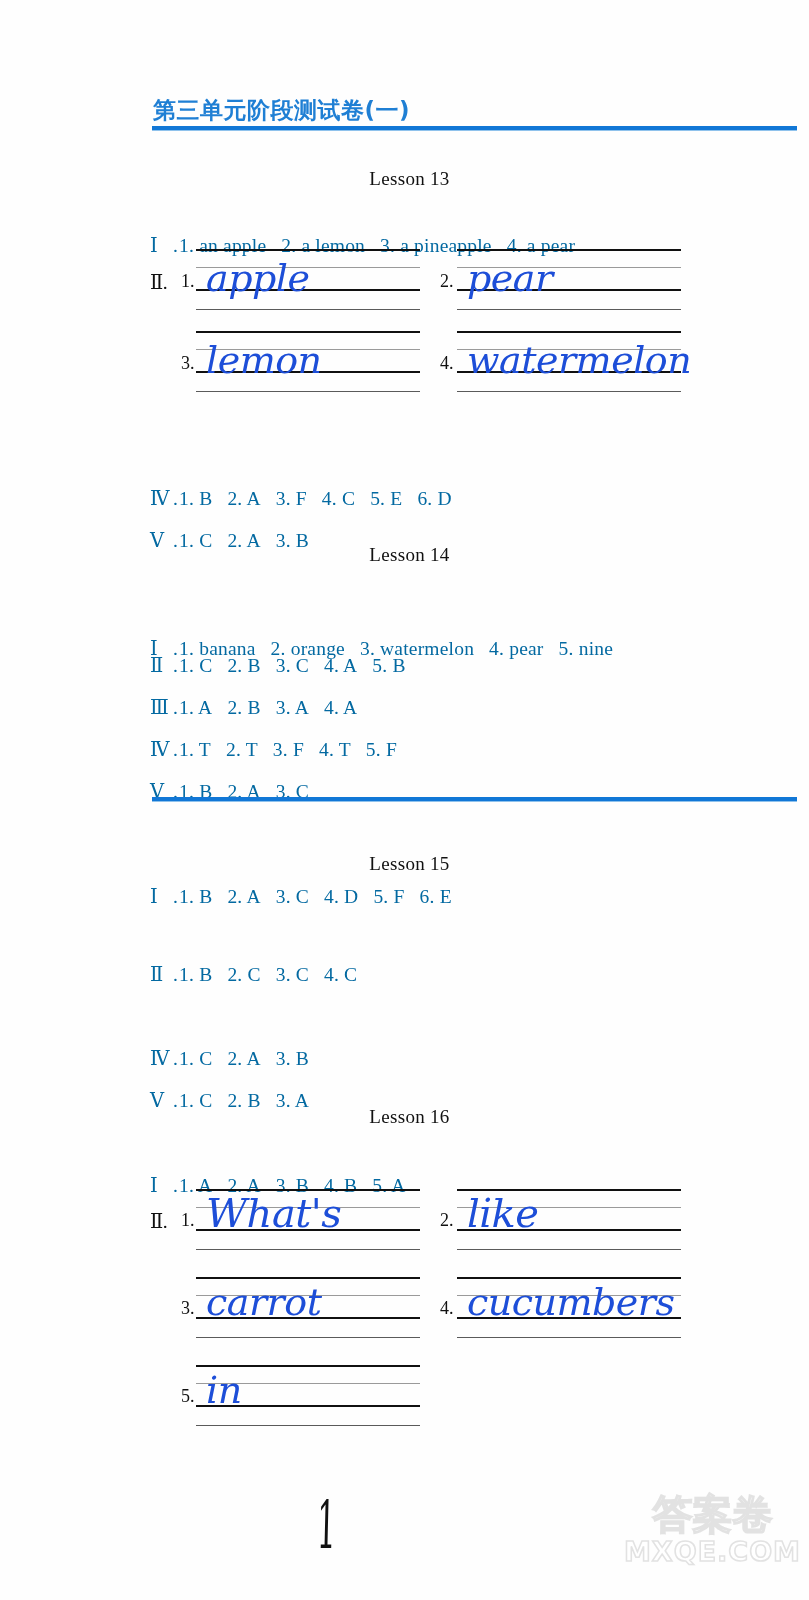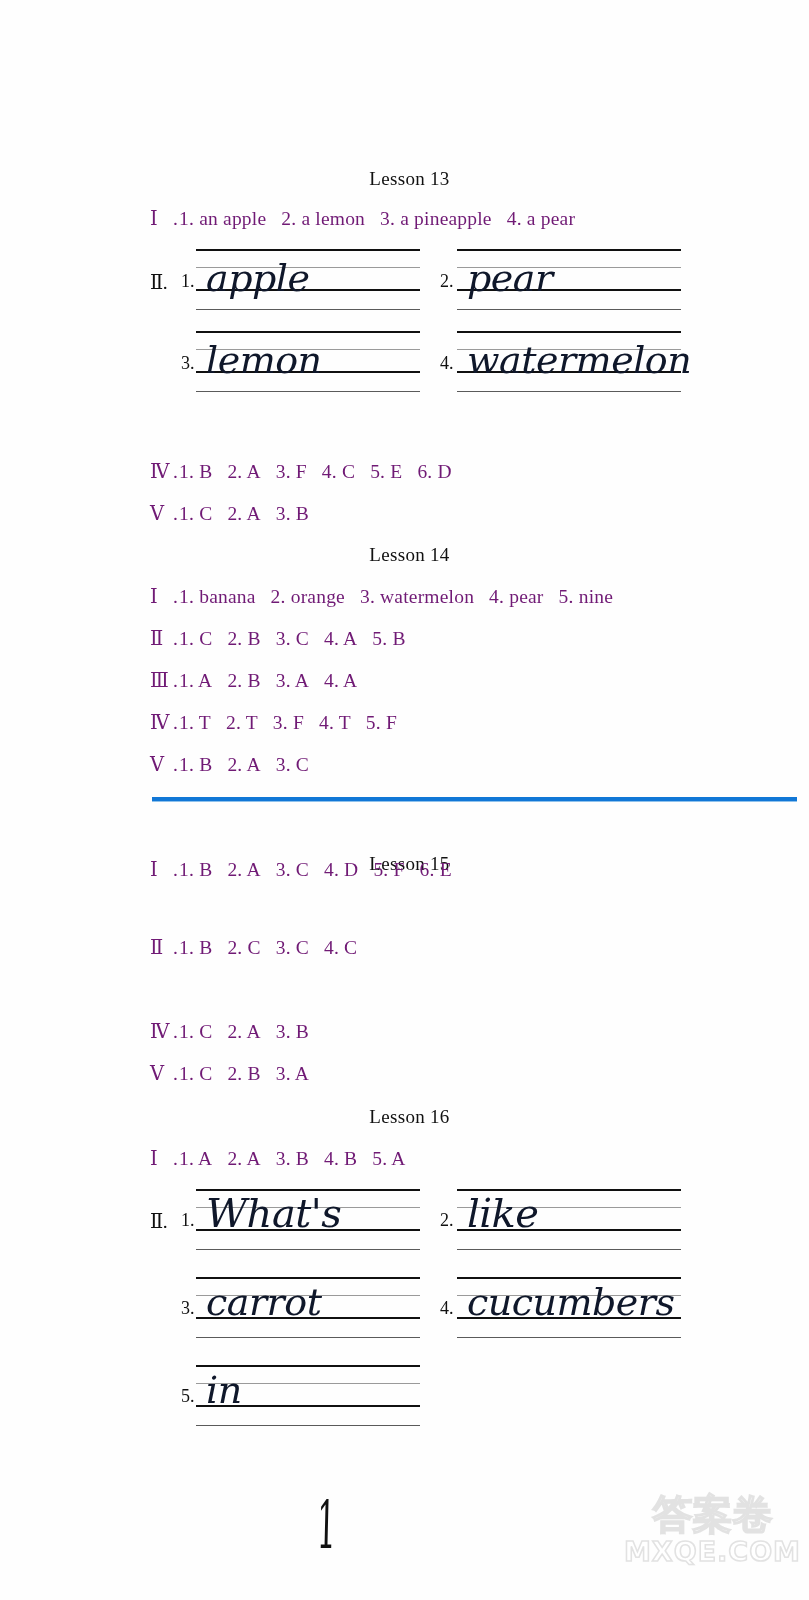--- a/index.html
+++ b/index.html
@@ -63,21 +63,22 @@
   
   .lesson-title > span { display: inline-block; transform: translateX(42px); }
 
   
   .ans-row {
     position: absolute;
     left: 150px;
     font-size: 19.5px;
     letter-spacing: 0.2px;
     white-space: nowrap;
-    color: #701a75;
+    color: #0369a1;
+    margin-top: 27px;
   }
   .ans-row .rn {
     display: inline-block;
     min-width: 22px;
     text-align: left;
     font-family: "DejaVu Serif", serif;
     letter-spacing: -0.5px;
   }
   .ans-row .sep { margin: 0 1px 0 1px; }
   .ans-row .item { margin-right: 15px; }
@@ -111,21 +112,21 @@
     position: absolute;
     font-size: 18px;
     color: #111;
     font-family: "Liberation Serif", serif;
   }
   .guide-word {
     position: absolute;
     font-family: "DejaVu Serif", serif;
     font-style: italic;
     font-weight: 500;
-    color: #0f172a;
+    color: #1d4ed8;
     white-space: nowrap;
     letter-spacing: -0.5px;
   }
 
   
   .guide-label {
     position: absolute;
     font-size: 19.5px;
     white-space: nowrap;
     color: #101010;
@@ -174,20 +175,25 @@
     color: #ffffff;
     -webkit-text-stroke: 1.5px #e2e2e2;
     letter-spacing: 1px;
   }
 </style>
 </head>
 <body>
 
 <div class="page">
 
+  <div class="section-header" style="top:98px;">
+    <div class="title">第三单元阶段测试卷(一)</div>
+    <div class="rule"></div>
+    <div class="rule-soft"></div>
+  </div>
 
   <div class="lesson-title" style="top:168px;">
     <span>Lesson 13</span>
   </div>
 
   <div class="ans-row" style="top:207px;">
     <span class="rn">Ⅰ</span><span class="sep">.</span><span class="item">1. an apple</span><span class="item">2. a lemon</span><span class="item">3. a pineapple</span><span class="item">4. a pear</span>
   </div>
 
   <div class="guide-label" style="left:150px; top:271px;">
@@ -242,21 +248,21 @@
     <span class="rn">Ⅳ</span><span class="sep">.</span><span class="item">1. B</span><span class="item">2. A</span><span class="item">3. F</span><span class="item">4. C</span><span class="item">5. E</span><span class="item">6. D</span>
   </div>
   <div class="ans-row" style="top:502px;">
     <span class="rn">Ⅴ</span><span class="sep">.</span><span class="item">1. C</span><span class="item">2. A</span><span class="item">3. B</span>
   </div>
 
   <div class="lesson-title" style="top:544px;">
     <span>Lesson 14</span>
   </div>
 
-  <div class="ans-row" style="top:585px;">
+  <div class="ans-row" style="top:610px;">
     <span class="rn">Ⅰ</span><span class="sep">.</span><span class="item">1. banana</span><span class="item">2. orange</span><span class="item">3. watermelon</span><span class="item">4. pear</span><span class="item">5. nine</span>
   </div>
   <div class="ans-row" style="top:627px;">
     <span class="rn">Ⅱ</span><span class="sep">.</span><span class="item">1. C</span><span class="item">2. B</span><span class="item">3. C</span><span class="item">4. A</span><span class="item">5. B</span>
   </div>
   <div class="ans-row" style="top:669px;">
     <span class="rn">Ⅲ</span><span class="sep">.</span><span class="item">1. A</span><span class="item">2. B</span><span class="item">3. A</span><span class="item">4. A</span>
   </div>
   <div class="ans-row" style="top:711px;">
     <span class="rn">Ⅳ</span><span class="sep">.</span><span class="item">1. T</span><span class="item">2. T</span><span class="item">3. F</span><span class="item">4. T</span><span class="item">5. F</span>

